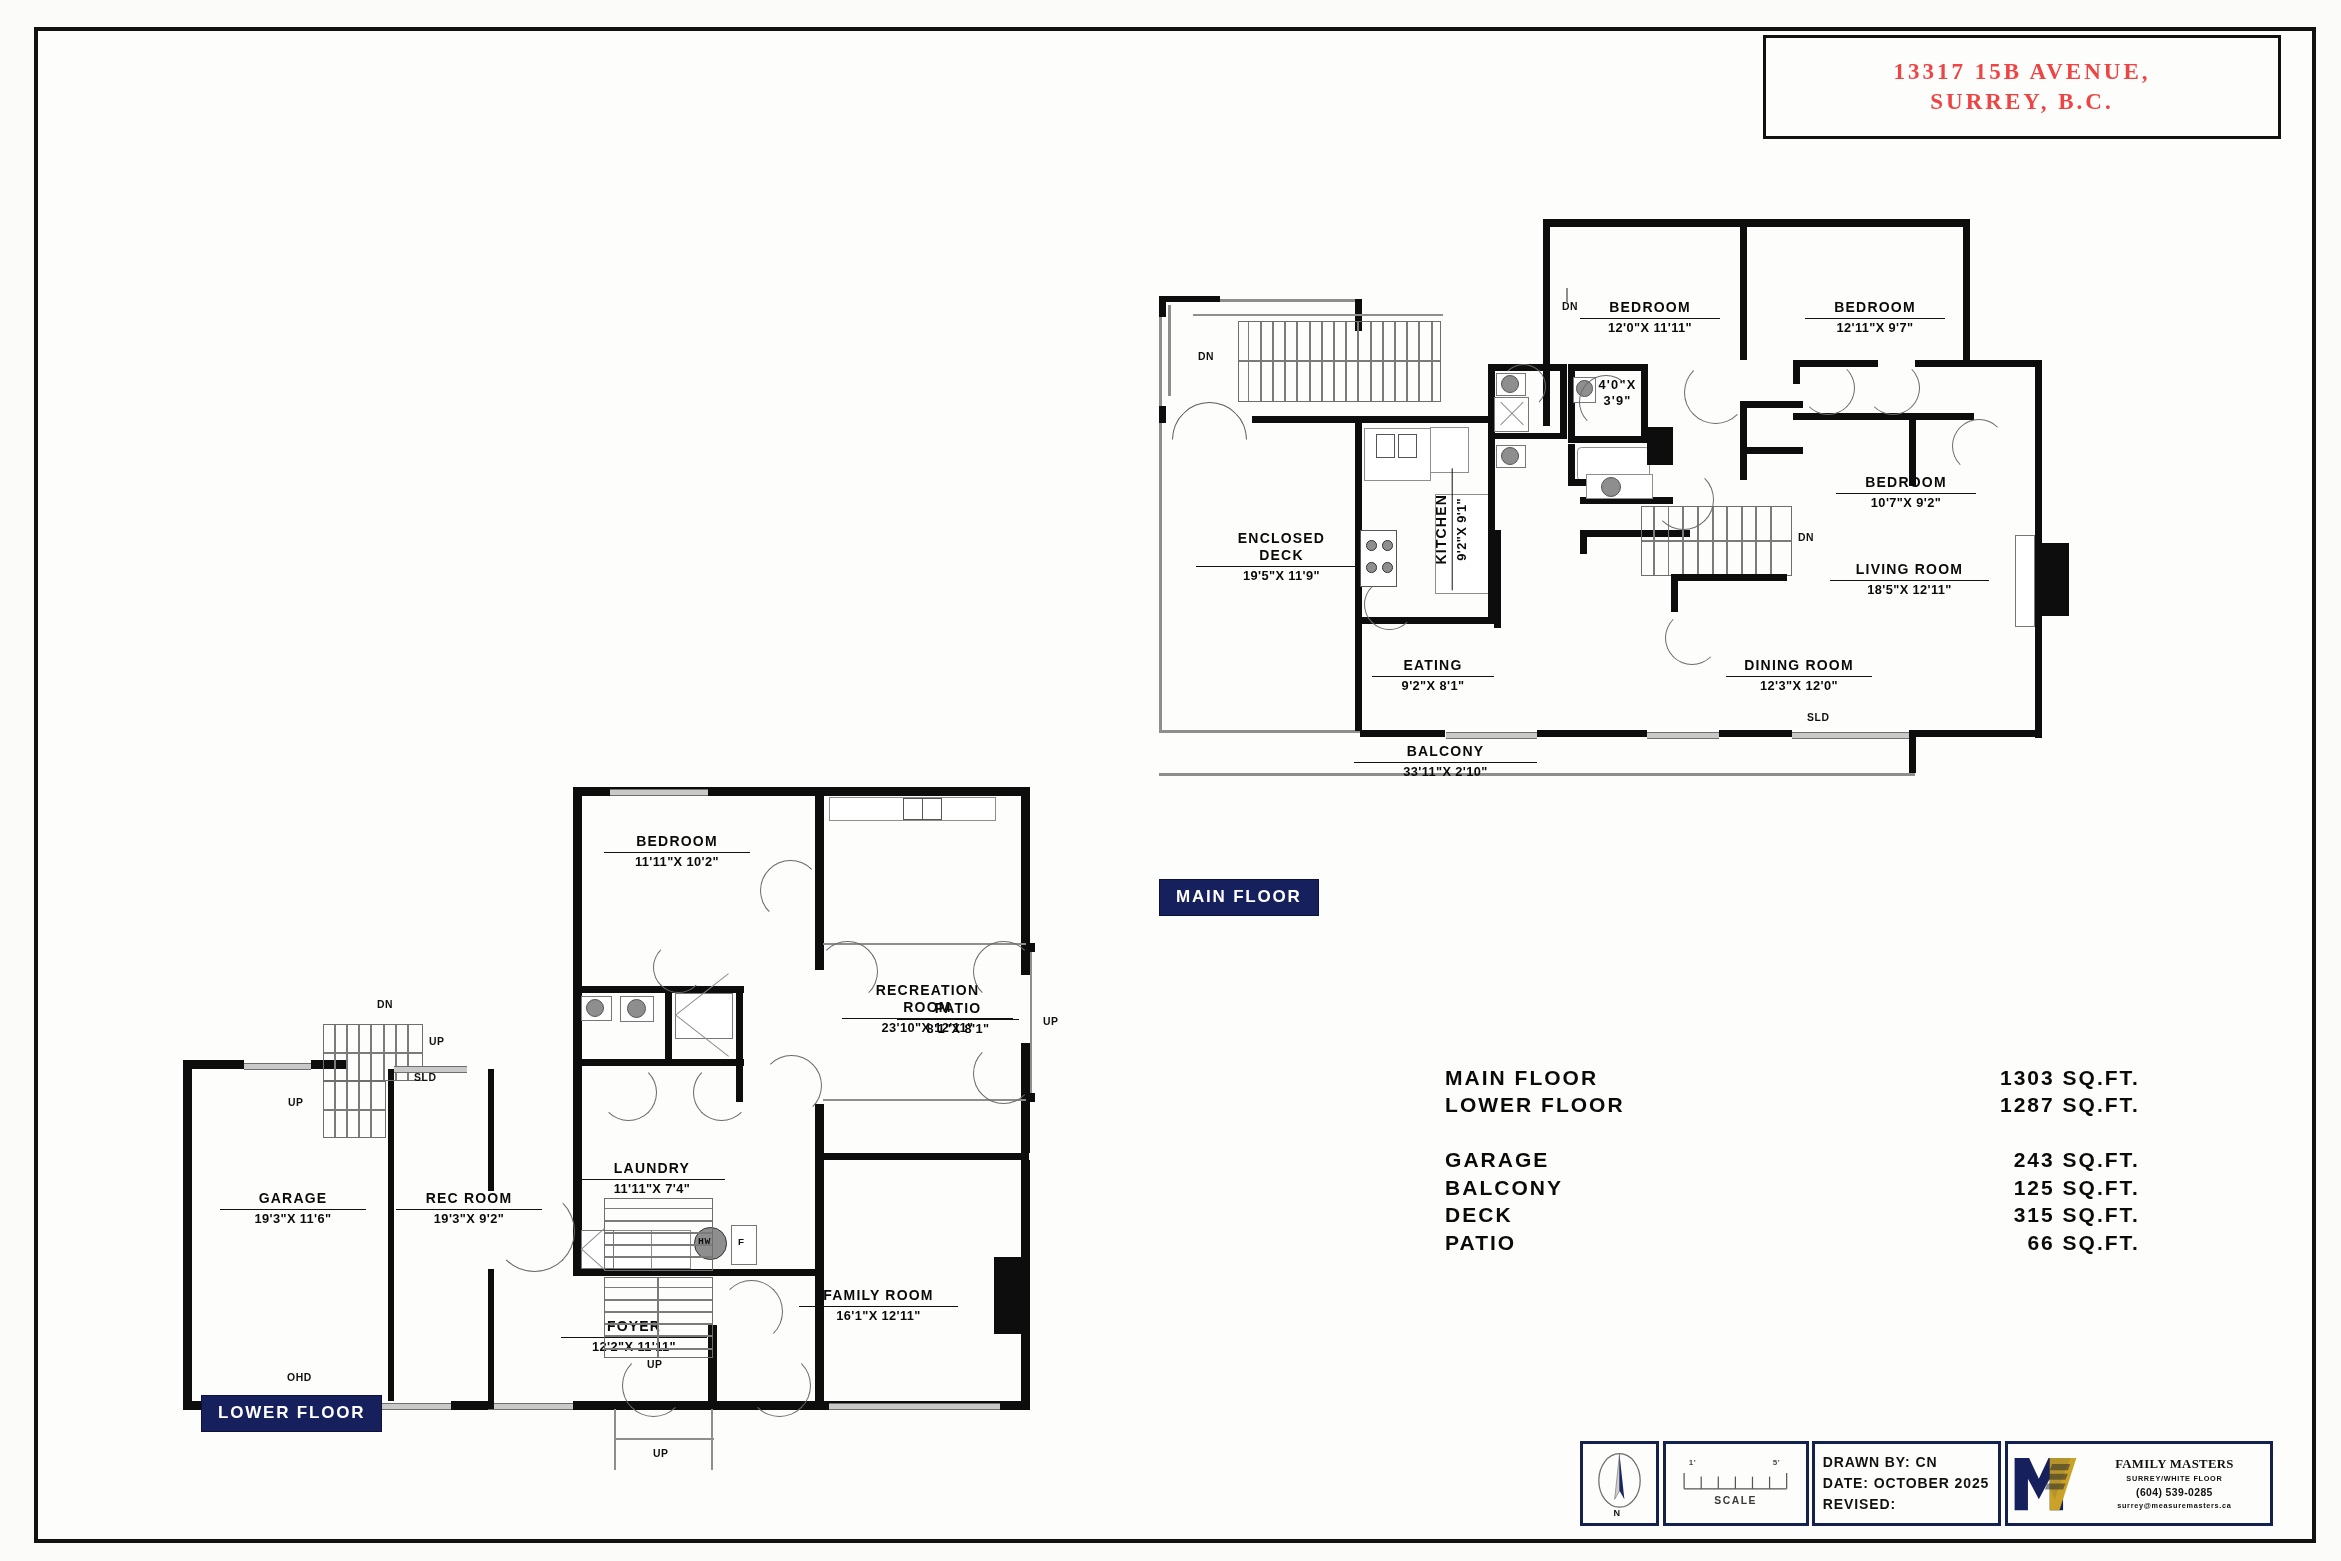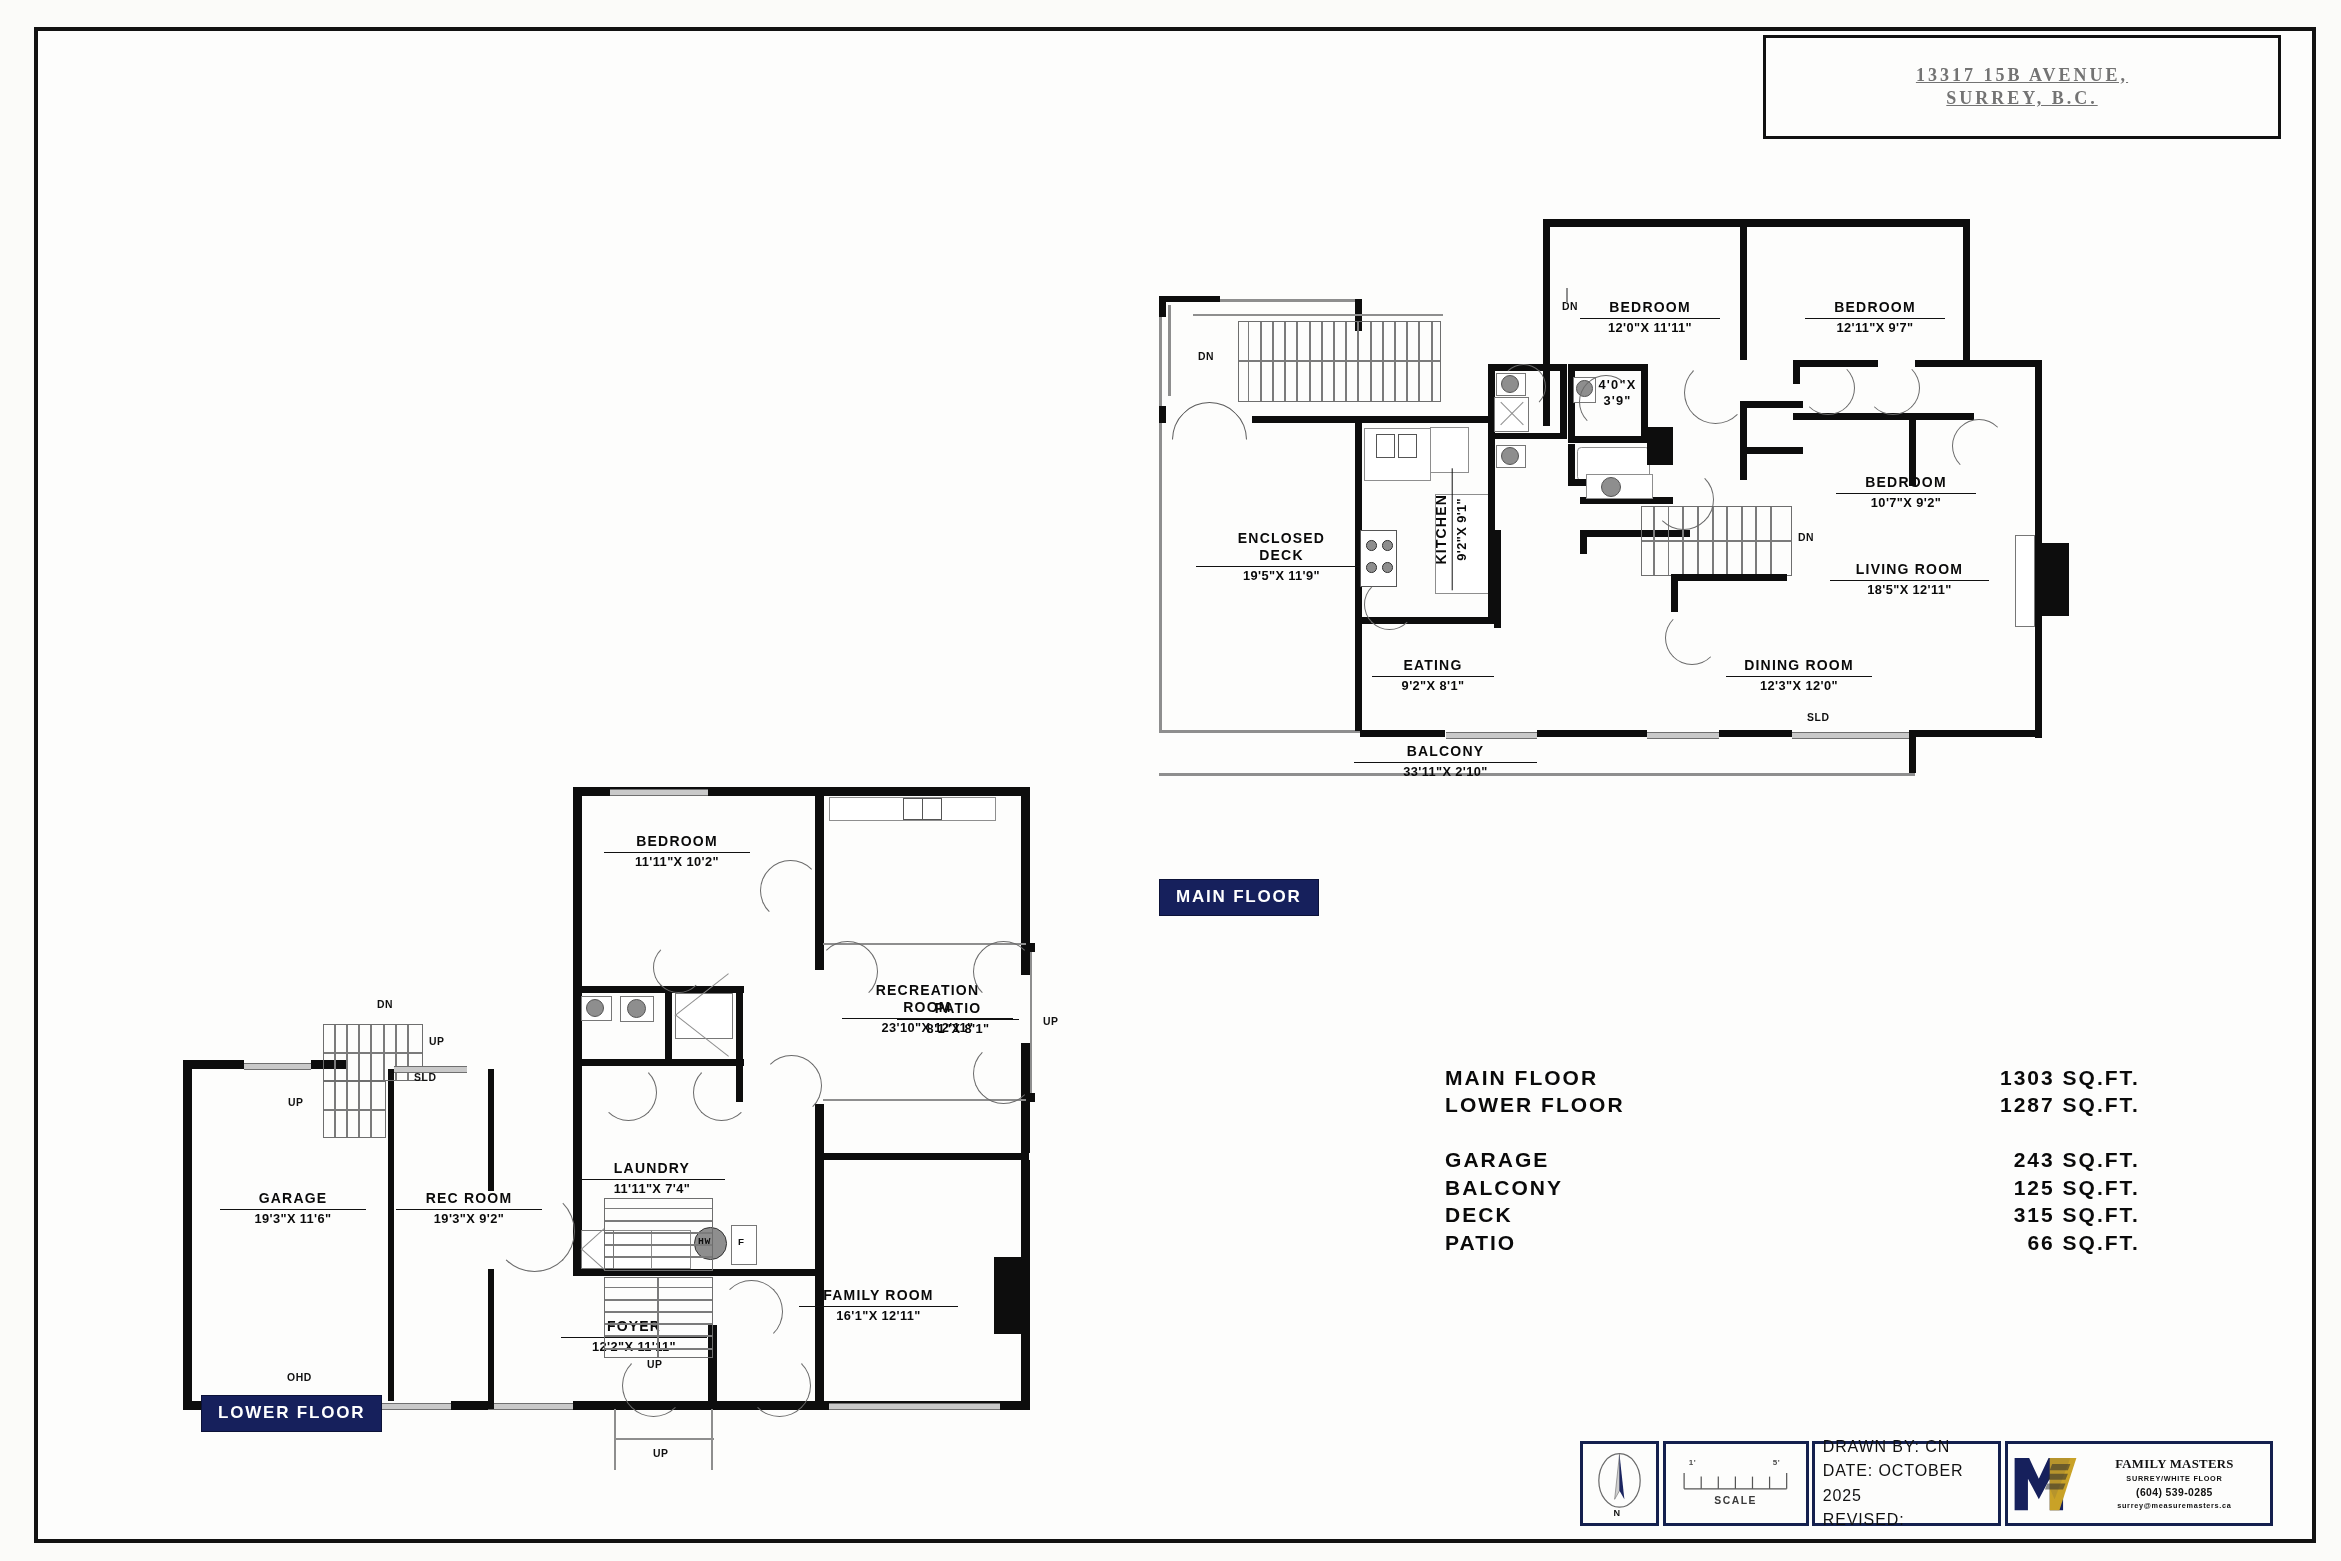--- a/index.html
+++ b/index.html
@@ -26,22 +26,22 @@
   .door{position:absolute;border:1.2px solid #5b5b5b;border-radius:50%;}
 
   
   .stair{position:absolute;border:1.2px solid #6e6e6e;}
   .stair i{position:absolute;background:#7b7b7b;display:block;}
 
   
   #titleblock{position:absolute;left:1763px;top:35px;width:512px;height:98px;
      border:3.7px solid #111;background:#fdfdfc;display:flex;flex-direction:column;
      align-items:center;justify-content:center;}
-  #titleblock .t{font-family:"Liberation Serif",serif;font-weight:bold;font-size:18px;
-     letter-spacing:3px;color:#737373;line-height:1.30;text-align:center;text-decoration:underline;}
+  #titleblock .t{font-family:"Liberation Serif",serif;font-weight:bold;font-size:23px;
+     letter-spacing:3px;color:#ef4444;line-height:1.30;text-align:center;}
 
   
   .badge{position:absolute;background:#16205c;color:#fff;font-weight:bold;font-size:17px;
          letter-spacing:1.8px;padding:7.3px 16px;border:1.8px solid #0c1238;
          font-family:"Liberation Sans",sans-serif;}
 
   
   #areas{position:absolute;left:1439px;top:1064px;width:707px;
       font-family:"Liberation Sans",sans-serif;color:#0a0a0a;font-weight:bold;}
   #areas .row{display:flex;justify-content:space-between;font-size:21px;letter-spacing:2px;
@@ -51,21 +51,21 @@
   #areas .gap{height:27px;}
 
   
   #strip{position:absolute;left:1580px;top:1441px;height:85px;display:flex;align-items:stretch;}
   #strip .cell{border:3px solid #14204e;background:#fdfdfc;margin-right:3.7px;position:relative;
       display:flex;align-items:center;justify-content:center;}
   .compass-wrap{width:73px;}
   .scale-wrap{width:140px;}
   .drawn-wrap{width:183px;}
   .logo-wrap{width:262px;}
-  .drawn{font-size:16px;font-weight:normal;letter-spacing:0.9px;line-height:1.52;color:#111;padding-left:7.3px;width:100%;}
+  .drawn{font-size:14px;font-weight:bold;letter-spacing:0.9px;line-height:1.52;color:#111;padding-left:7.3px;width:100%;}
   .logotxt{font-size:10.4px;font-weight:bold;color:#111;line-height:1.5;text-align:center;letter-spacing:0.4px;}
   .logotxt .big{font-size:12.8px;font-family:"Liberation Serif",serif;letter-spacing:0.3px;}
   .logotxt .sm{font-size:7.3px;letter-spacing:0.7px;}
   .scaleword{font-size:10.4px;font-weight:bold;letter-spacing:1.5px;color:#3a3a3a;}
 </style>
 </head>
 <body>
 
 <div id="sheet">
   <div id="border-outer"></div>

